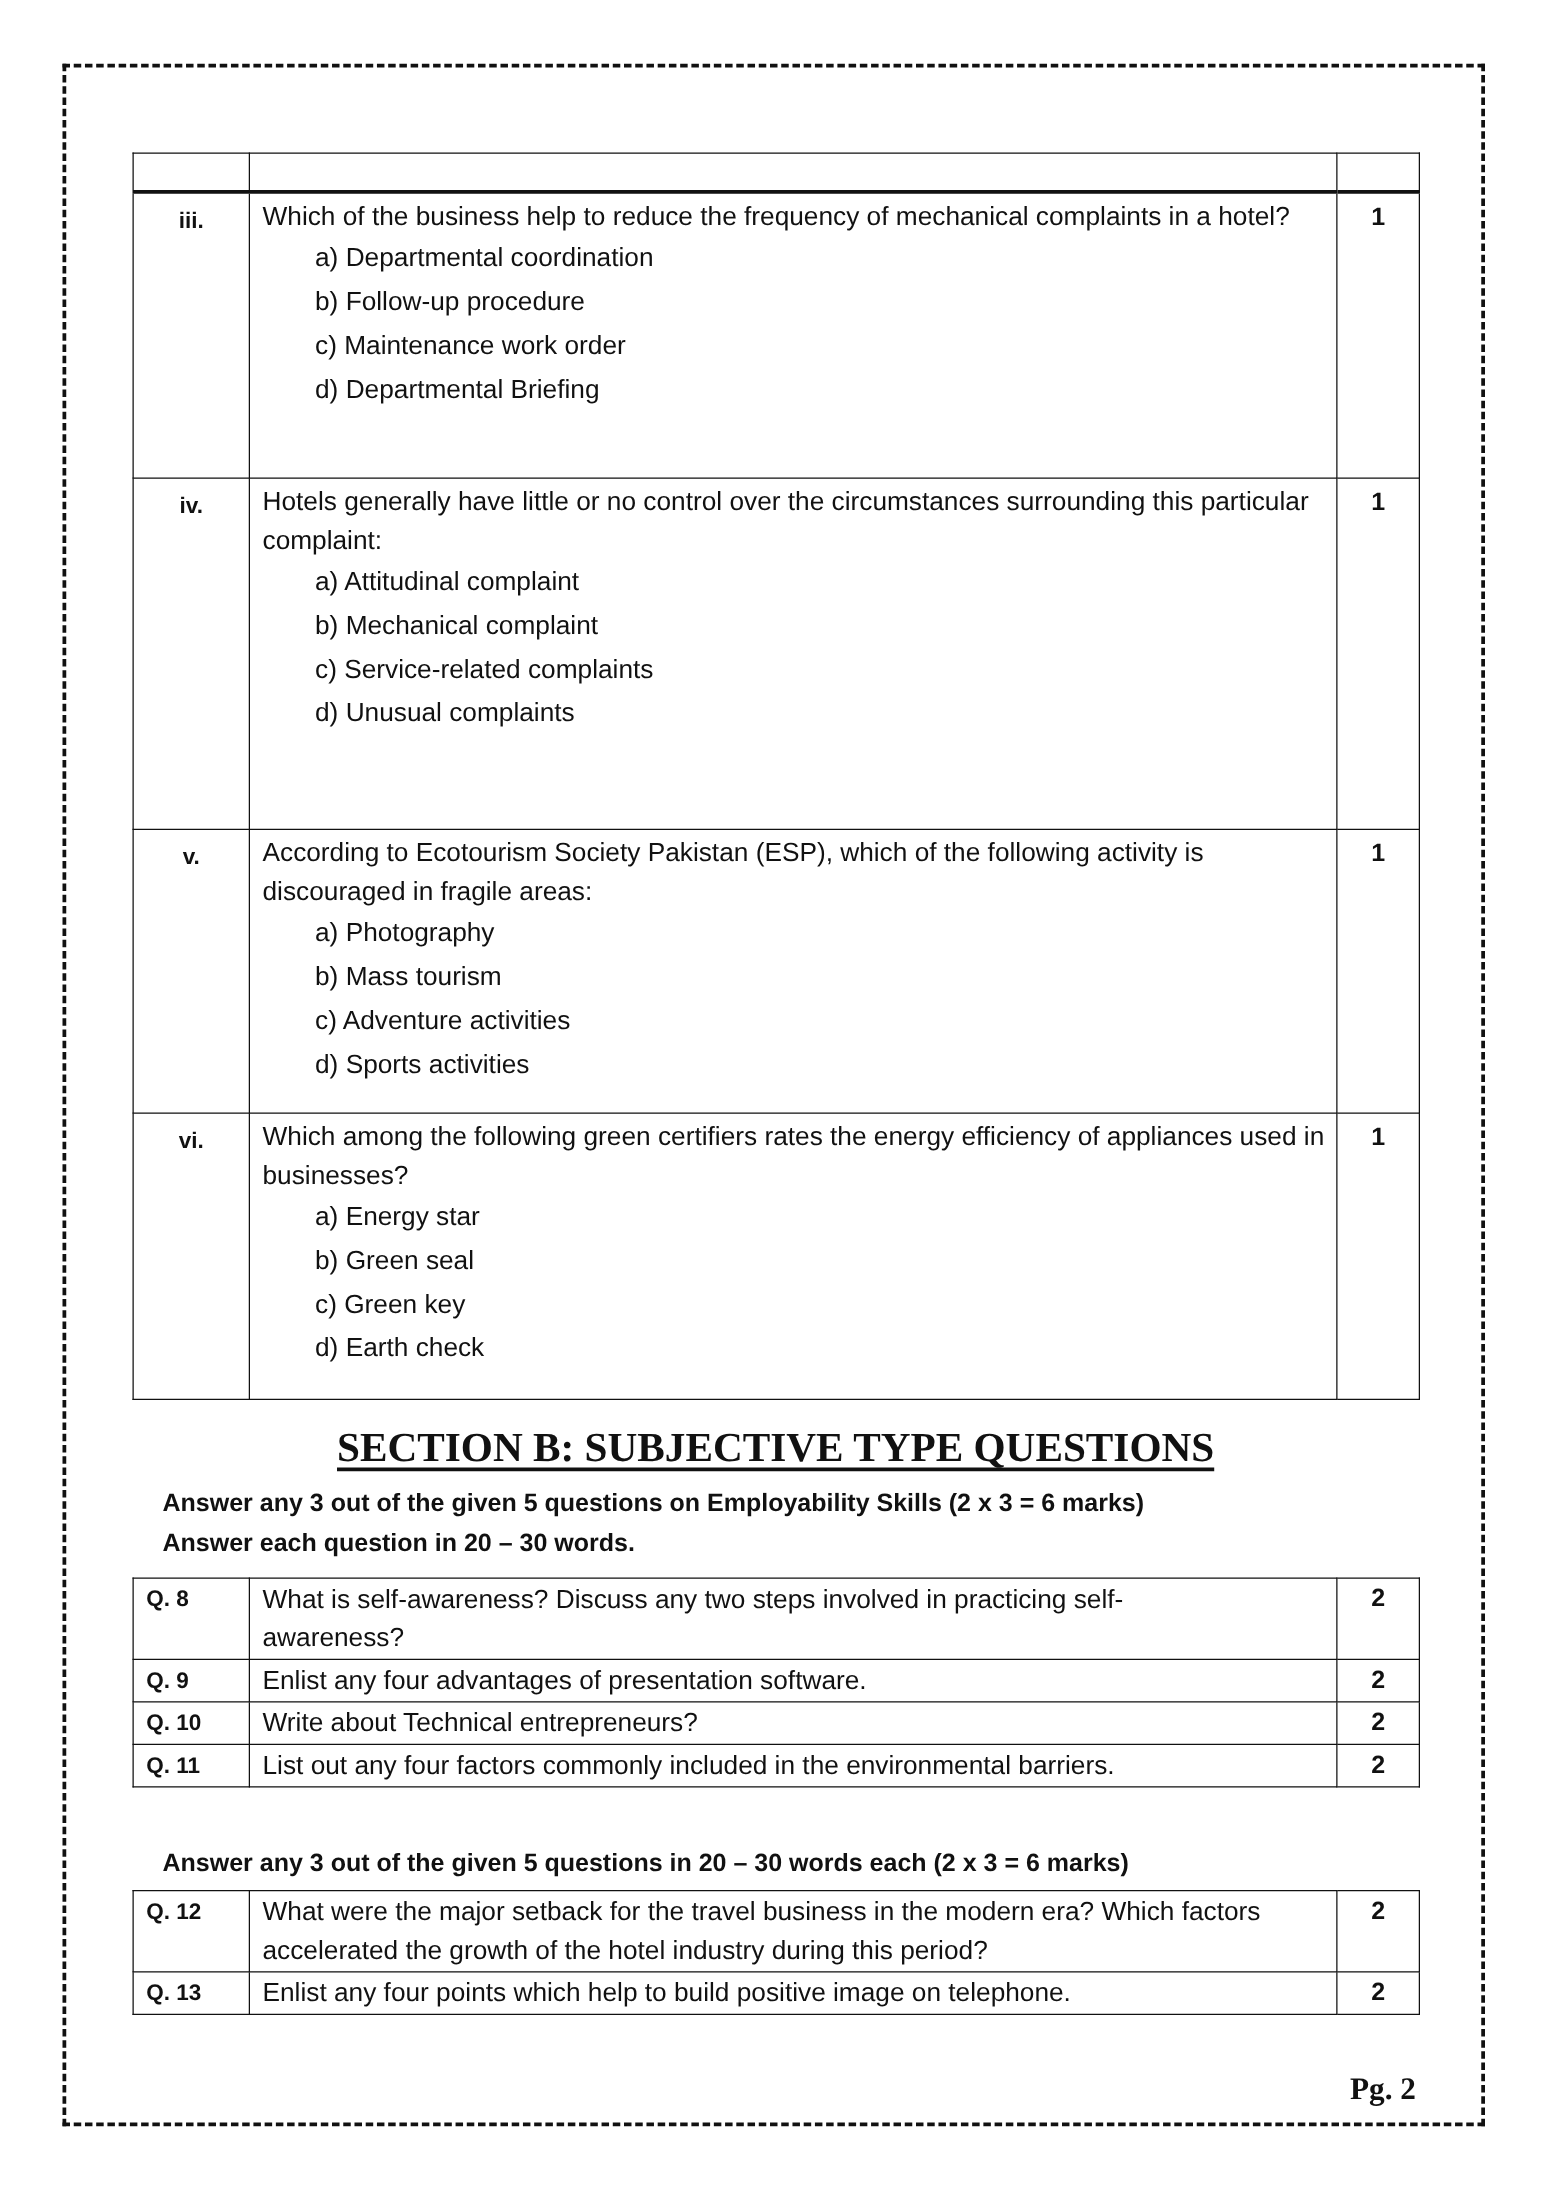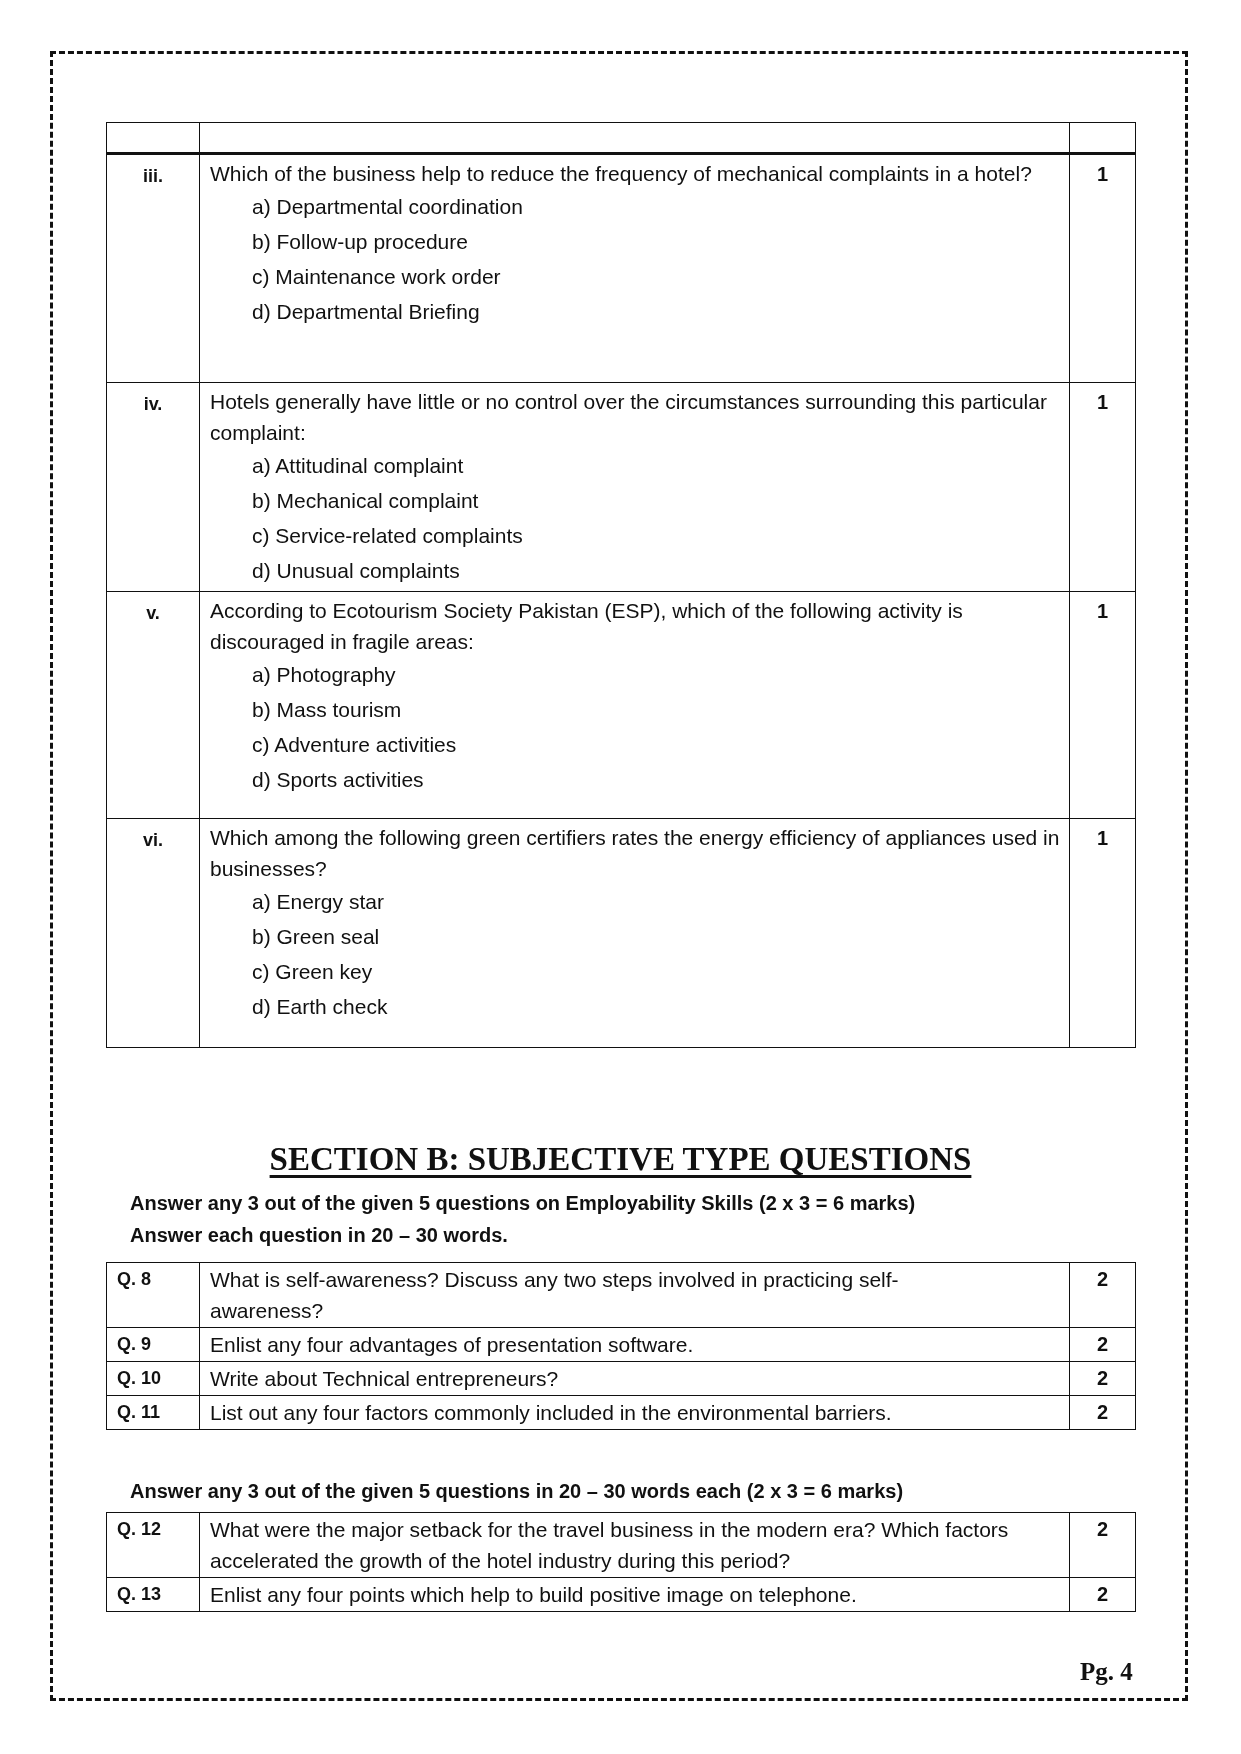--- a/index.html
+++ b/index.html
@@ -16,21 +16,21 @@
 
   
   #mcq { top: 122px; padding-left: 48px; }
   #mcq td { font-size: 21px; line-height: 31px; }
   #mcq tr.head td { height: 31px; border-bottom: 3px solid #111; }
   #mcq tr.qrow td.num { text-align: center; font-weight: bold; font-size: 18px; padding-top: 6px; }
   #mcq tr.qrow td.q { padding: 3px 8px 0 10px; }
   #mcq tr.qrow td.m { text-align: center; font-weight: bold; font-size: 20px; padding-top: 4px; }
   .opt { padding-left: 42px; line-height: 35px; }
   #mcq tr.r3 td { height: 229px; }
-  #mcq tr.r4 td { height: 209px; }
+  #mcq tr.r4 td { height: 281px; }
   #mcq tr.r5 td { height: 227px; }
   #mcq tr.r6 td { height: 229px; }
 
   .section-title { position: absolute; left: 106px; width: 1029px; top: 1107px; text-align: center;
                    font-family: "Liberation Serif", "DejaVu Serif", serif; font-weight: bold;
                    font-size: 33px; text-decoration: underline; text-underline-offset: 5px;
                    letter-spacing: 0px; margin-top: 34px; }
   .instr { position: absolute; left: 106px; font-weight: bold; font-size: 20px; margin-left: 24px; }
   #instr1 { top: 1192px; }
   #instr2 { top: 1224px; }
@@ -162,13 +162,13 @@
     <td class="m">2</td>
   </tr>
   <tr>
     <td class="num">Q. 13</td>
     <td class="q">Enlist any four points which help to build positive image on telephone.</td>
     <td class="m">2</td>
   </tr>
 </tbody>
   </table>
 
-<div class="page-num">Pg. 4</div>
+<div class="page-num">Pg. 2</div>
 
 </body></html>

